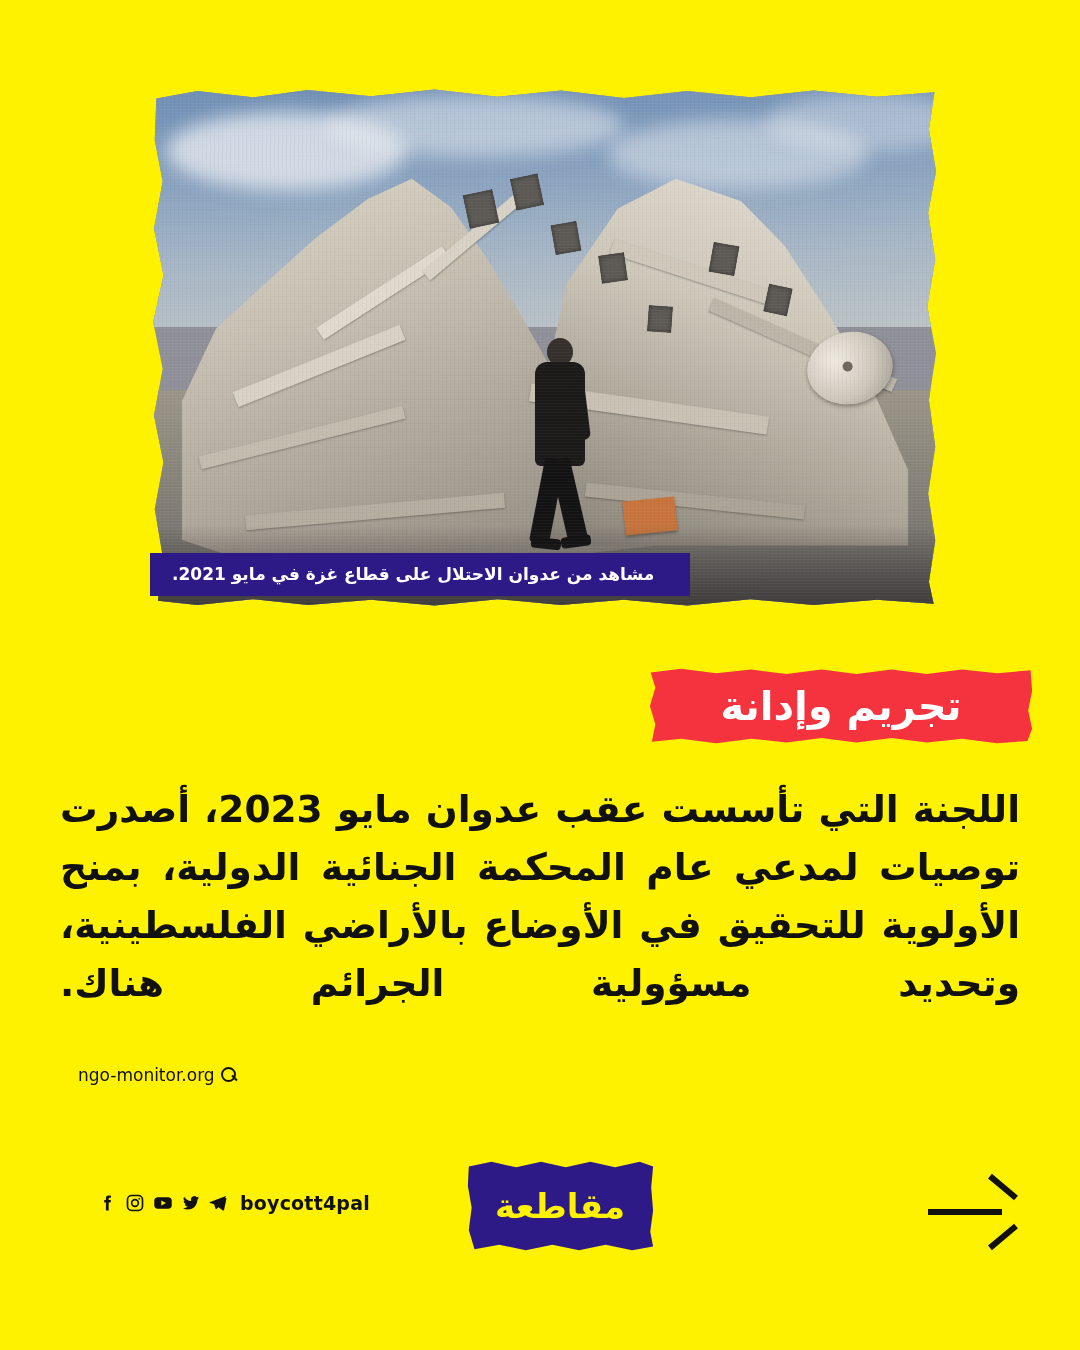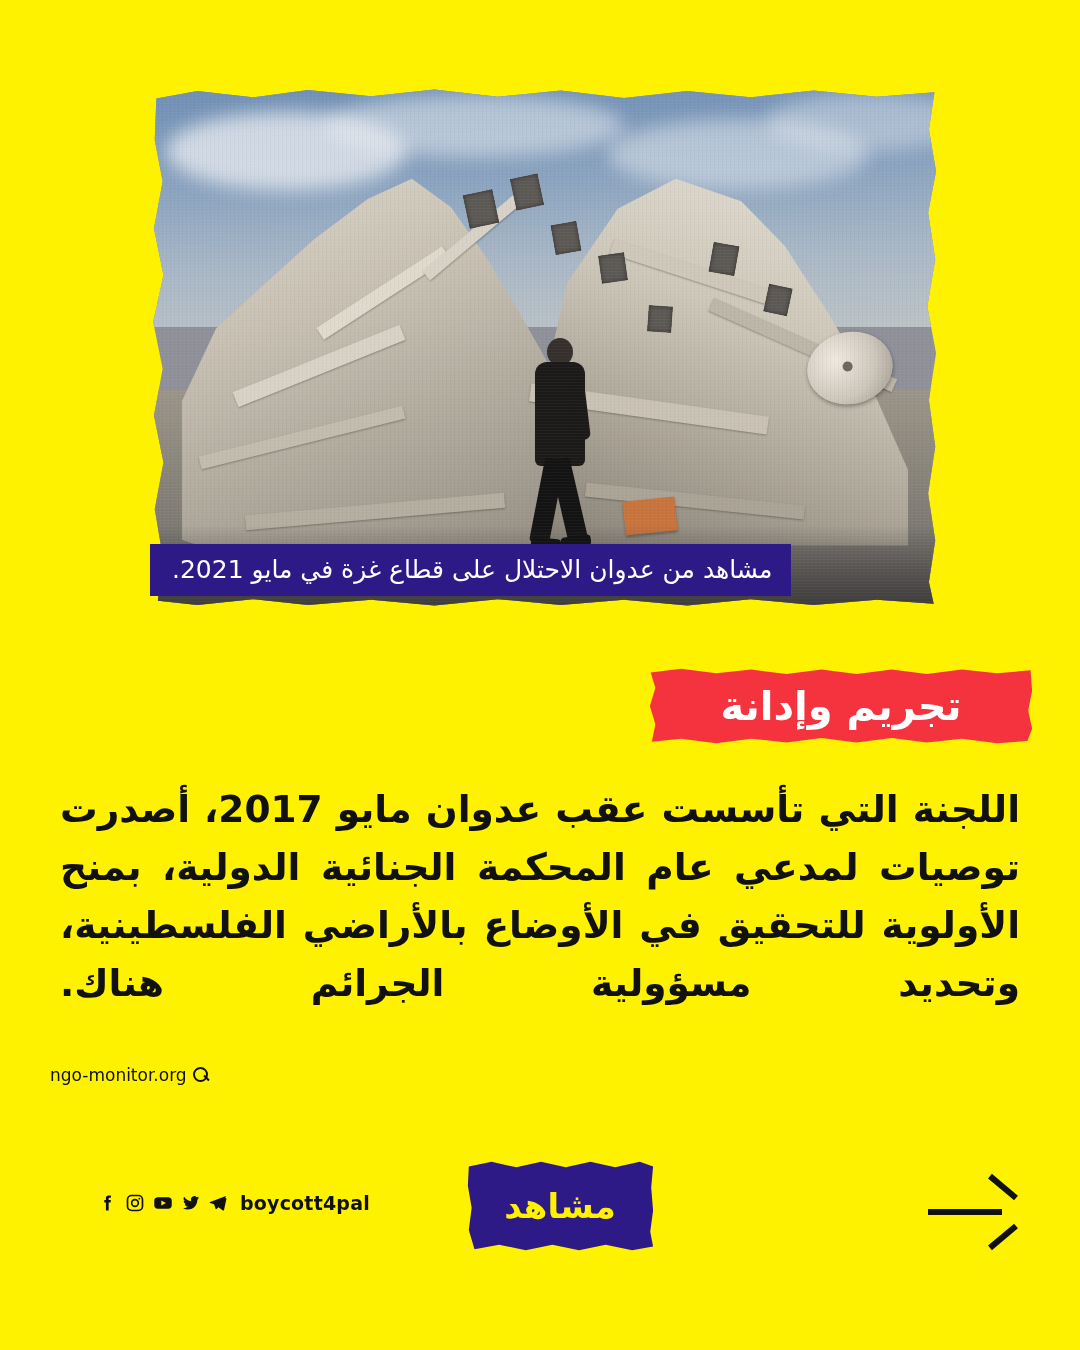--- a/index.html
+++ b/index.html
@@ -218,23 +218,23 @@
   }
 
   
   .caption {
     position: absolute;
     left: 0px;
     bottom: 12px;
     background: #2E1A86;
     color: #ffffff;
     direction: rtl;
-    font-size: 25px;
-    font-weight: 400;
-    padding: 11px 18px 12px 22px;
+    font-size: 17px;
+    font-weight: 700;
+    padding: 11px 36px 12px 22px;
     letter-spacing: .1px;
     white-space: nowrap;
     z-index: 4;
   }
 
   
   .tag-wrap {
     position: absolute;
     right: 44px;
     top: 668px;
@@ -278,21 +278,21 @@
     text-align-last: justify;
     color: #111111;
     font-size: 37.5px;
     line-height: 1.55;
     font-weight: 700;
   }
 
   
   .source {
     position: absolute;
-    left: 50px;
+    left: 78px;
     top: 1065px;
     display: flex;
     align-items: center;
     gap: 6px;
     color: #111;
     font-size: 17px;
     font-weight: 400;
     direction: ltr;
   }
   .source .mag {
@@ -444,21 +444,21 @@
   </div>
 
   <div class="caption">مشاهد من عدوان الاحتلال على قطاع غزة في مايو 2021.</div>
 </div>
 
 <div class="tag-wrap">
   <div class="tag-bg"></div>
   <div class="tag-text">تجريم وإدانة</div>
 </div>
 
-<div class="body-text">اللجنة التي تأسست عقب عدوان مايو 2017، أصدرت توصيات لمدعي عام المحكمة الجنائية الدولية، بمنح الأولوية للتحقيق في الأوضاع بالأراضي الفلسطينية، وتحديد مسؤولية الجرائم هناك.</div>
+<div class="body-text">اللجنة التي تأسست عقب عدوان مايو 2023، أصدرت توصيات لمدعي عام المحكمة الجنائية الدولية، بمنح الأولوية للتحقيق في الأوضاع بالأراضي الفلسطينية، وتحديد مسؤولية الجرائم هناك.</div>
 
 <div class="source">
   <span>ngo-monitor.org</span>
   <span class="mag"></span>
 </div>
 
 <div class="social">
   <span>
     <svg width="20" height="20" viewBox="0 0 24 24" fill="#111">
         <path d="M15 3h-2.5C10.6 3 9.5 4.3 9.5 6.3V8.5H7.5V11.5H9.5V21H12.8V11.5H15.1L15.5 8.5H12.8V6.8c0-.7.2-1.2 1.2-1.2H15.5V3z"></path>
@@ -484,20 +484,20 @@
   </span>
   <span>
     <svg width="20" height="20" viewBox="0 0 24 24" fill="#111">
         <path d="M21.5 3.5L2.6 10.8c-.9.4-.9.9-.1 1.2l4.8 1.5 1.8 5.5c.2.6.4.8 1 .3l2.6-2.2 5.1 3.8c.9.5 1.3.2 1.5-.8l2.8-13c.2-1-.4-1.4-1.6-.6z"></path>
       </svg>
   </span>
   <span class="social-handle">boycott4pal</span>
 </div>
 
 <div class="logo">
-  <span class="logo-text">مشاهد</span>
+  <span class="logo-text">مقاطعة</span>
 </div>
 
 <div class="arrow">
   <div class="shaft"></div>
   <div class="headt"></div>
   <div class="headb"></div>
 </div>
 
 </body></html>

